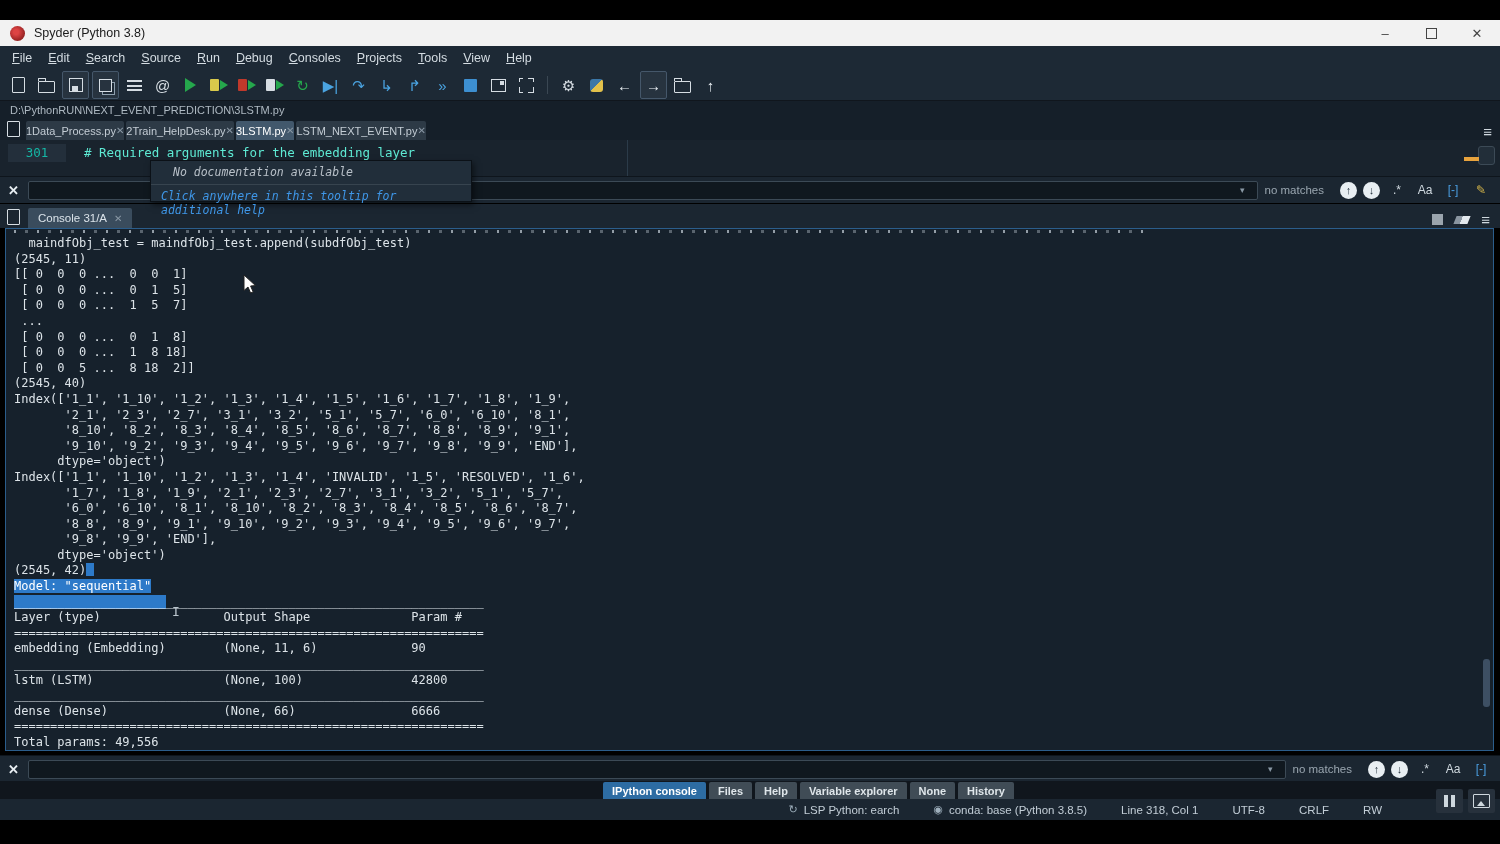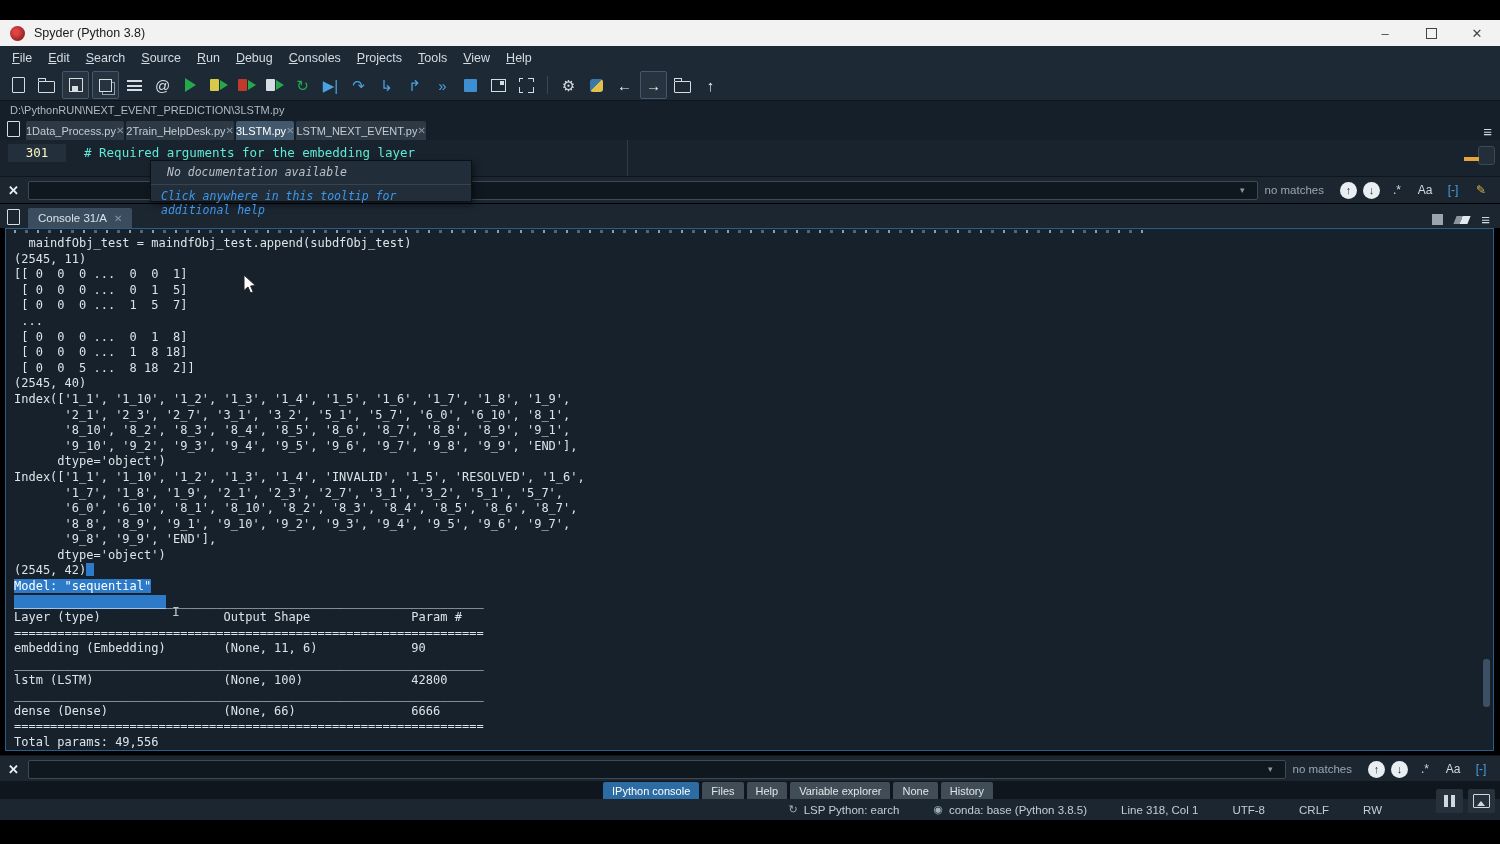--- a/index.html
+++ b/index.html
@@ -60,42 +60,42 @@
           display:flex;align-items:flex-end;}
   .tab-corner{width:26px;height:22px;display:flex;align-items:center;justify-content:center;}
   .etab{display:flex;align-items:center;gap:0;height:19px;padding:0 0;margin-right:2px;
         background:#2d3a46;color:#c3ccd4;font-size:11px;border-radius:2px 2px 0 0;}
   .etab.active{background:#42586c;color:#fff;box-shadow:0 3px 0 0 #3a86d8;}
   .tab-close{color:#8a98a5;font-size:10px;}
   .tab-menu{margin-left:auto;color:#cfd8de;font-size:15px;padding:0 8px;}
   
   .editor{position:absolute;left:0;top:140px;width:1500px;height:36px;background:#19232d;}
   .gutter{position:absolute;left:8px;top:4px;width:58px;height:18px;background:#232f3b;
-          color:#fef9c3;font:12.5px "DejaVu Sans Mono",monospace;text-align:center;line-height:18px;}
+          color:#14b8a6;font:12.5px "DejaVu Sans Mono",monospace;text-align:center;line-height:18px;}
   .codeline{position:absolute;left:84px;top:5px;color:#5eead4;font:12.5px "DejaVu Sans Mono",monospace;white-space:pre;}
   .edgeline{position:absolute;left:627px;top:0;width:1px;height:36px;background:#2b3b49;}
   .ed-scrollthumb{position:absolute;left:1478px;top:6px;width:15px;height:17px;border:1px solid #3c4a56;
                   border-radius:3px;background:#222e39;}
   .ed-flag{position:absolute;left:1464px;top:17px;width:15px;height:3.5px;background:#e8a33d;}
   
   .findbar{position:absolute;left:0;width:1500px;height:27px;background:#1b2631;border-top:1px solid #0e151c;
            display:flex;align-items:center;box-sizing:border-box;padding:0 8px;}
   .find-close{color:#e8eef2;font-size:13px;font-weight:bold;width:20px;}
   .find-input{flex:1;height:17px;background:#10181f;border:1px solid #3c4a56;border-radius:2px;
               color:#cfd8de;font-size:11px;padding:0 4px;}
   .find-chevron{color:#8a98a5;font-size:9px;margin:0 10px 0 -18px;position:relative;z-index:2;}
   .find-status{color:#9aa6b0;font-size:11.5px;margin:0 10px;}
   .find-ic{display:flex;align-items:center;justify-content:center;width:22px;height:20px;margin-left:6px;
            font-size:12px;color:#cfd8de;}
   .find-ic.circle{width:17px;height:17px;border-radius:50%;background:#e8eef2;color:#22303c;font-weight:bold;font-size:11px;}
   
   .tooltip{position:absolute;left:150px;top:160px;width:322px;height:42px;background:#212e3a;
            border:1px solid #0b1117;box-shadow:2px 3px 6px rgba(0,0,0,.5);z-index:6;box-sizing:border-box;
            font:italic 11.5px "DejaVu Sans Mono",monospace;}
-  .tt1{color:#b9c1c9;padding:4px 16px 5px;}
+  .tt1{color:#b9c1c9;padding:4px 22px 5px;}
   .tt2{color:#3f97e8;padding:4px 10px;border-top:1px solid #37444f;}
   
   .consoletabs{position:absolute;left:0;top:204px;width:1500px;height:24px;background:#1b2631;
                display:flex;align-items:flex-end;}
   .ctab{display:flex;align-items:center;gap:7px;height:20px;padding:0 10px;margin-left:2px;
         background:#3a4c5d;color:#dbe3ea;font-size:11.5px;border-radius:2px 2px 0 0;box-shadow:0 2px 0 0 #3a86d8;}
   .console-icons{margin-left:auto;display:flex;align-items:center;gap:12px;padding-right:10px;}
   .ic-interrupt{width:11px;height:11px;background:#9aa4ad;}
   .ic-eraser{width:14px;height:8px;transform:skewX(-22deg);background:linear-gradient(90deg,#8a95a0 45%,#e3e9ee 45%);}
   .console-body{position:absolute;left:5px;top:228px;width:1489px;height:523px;background:#16212c;
@@ -104,21 +104,21 @@
   .clipped-strip::after{content:"";position:absolute;left:0;top:1px;width:1130px;height:2.5px;
      background:repeating-linear-gradient(90deg,rgba(214,224,233,.65) 0 2px,transparent 2px 11px,rgba(214,224,233,.35) 11px 14px,transparent 14px 23px);}
   .cline{white-space:pre;font:12px/15.6px "DejaVu Sans Mono",monospace;color:#dce3e8;}
   .sel{background:#2d7ac9;color:#fff;}
   .selblock{display:inline-block;width:8px;height:13px;background:#2d7ac9;vertical-align:-2px;}
   .con-scrollthumb{position:absolute;right:3px;top:430px;width:7px;height:48px;background:#3d4f63;border-radius:3px;}
   
   .plugintabs{position:absolute;left:0;top:781px;width:1500px;height:18px;background:#10161d;
               display:flex;align-items:flex-end;padding-left:603px;box-sizing:border-box;gap:3px;}
   .ptab{height:17px;display:flex;align-items:center;padding:0 9px;background:#404c56;color:#dfe6ea;
-        font-size:11px;border-radius:2px 2px 0 0;}
+        font-size:11px;border-radius:2px 2px 0 0;font-weight:bold;}
   .ptab.active{background:#2d6ca3;color:#fff;}
   
   .statusbar{position:absolute;left:0;top:799px;width:1500px;height:21px;background:#1b2631;
              display:flex;align-items:center;justify-content:flex-end;gap:34px;box-sizing:border-box;
              padding-right:118px;color:#c2cdd6;font-size:11.5px;}
   .sb-item{display:flex;align-items:center;gap:6px;}
   .sb-ic{font-size:11px;color:#9fb0bd;}
   .corner-btn{position:absolute;top:789px;width:27px;height:24px;background:#27313c;border-radius:2px;
               display:flex;align-items:center;justify-content:center;z-index:4;}
   .ic-pause{display:flex;gap:3px;}

